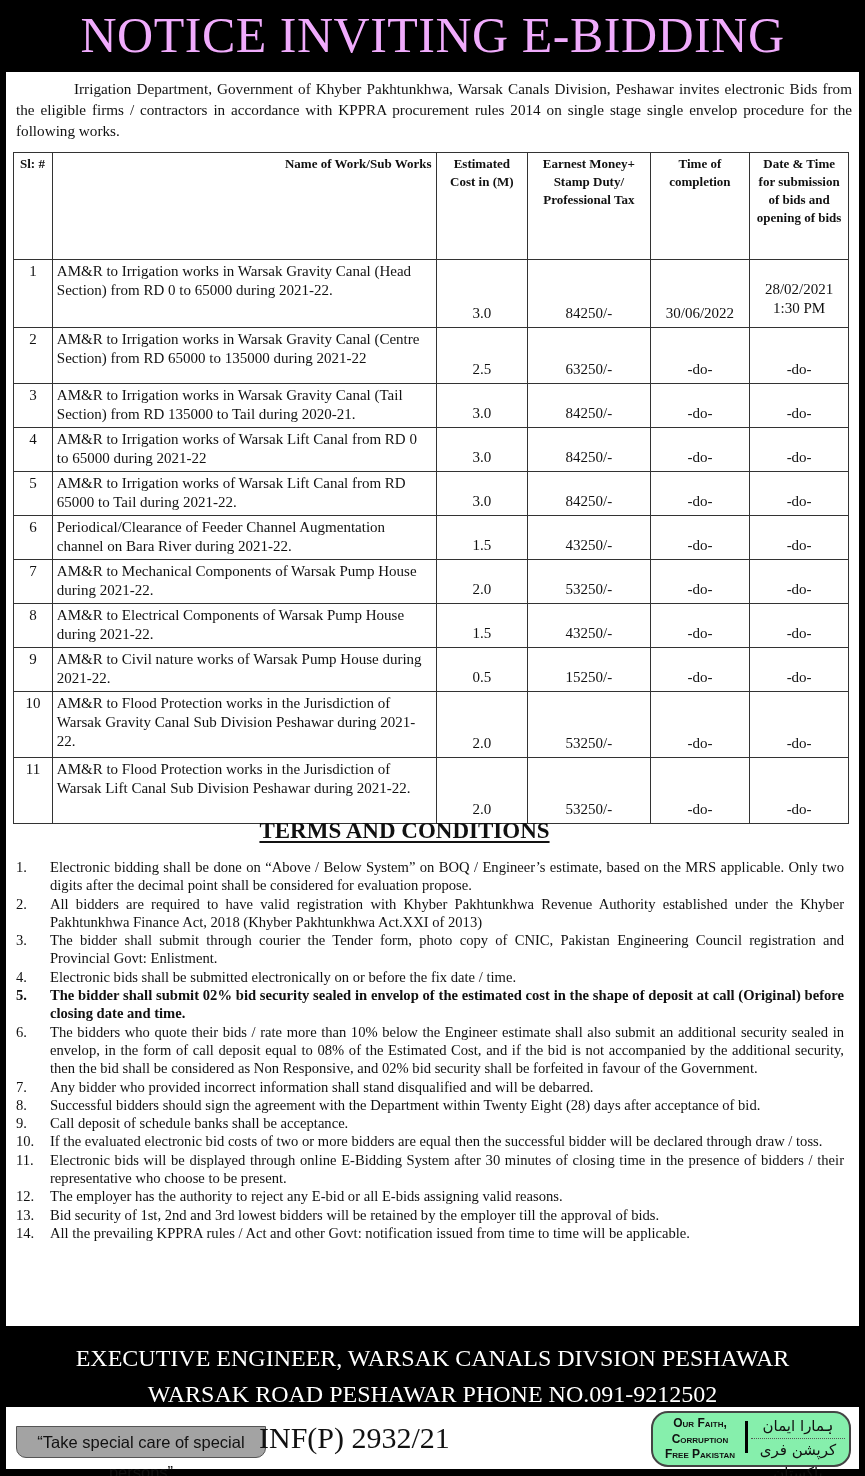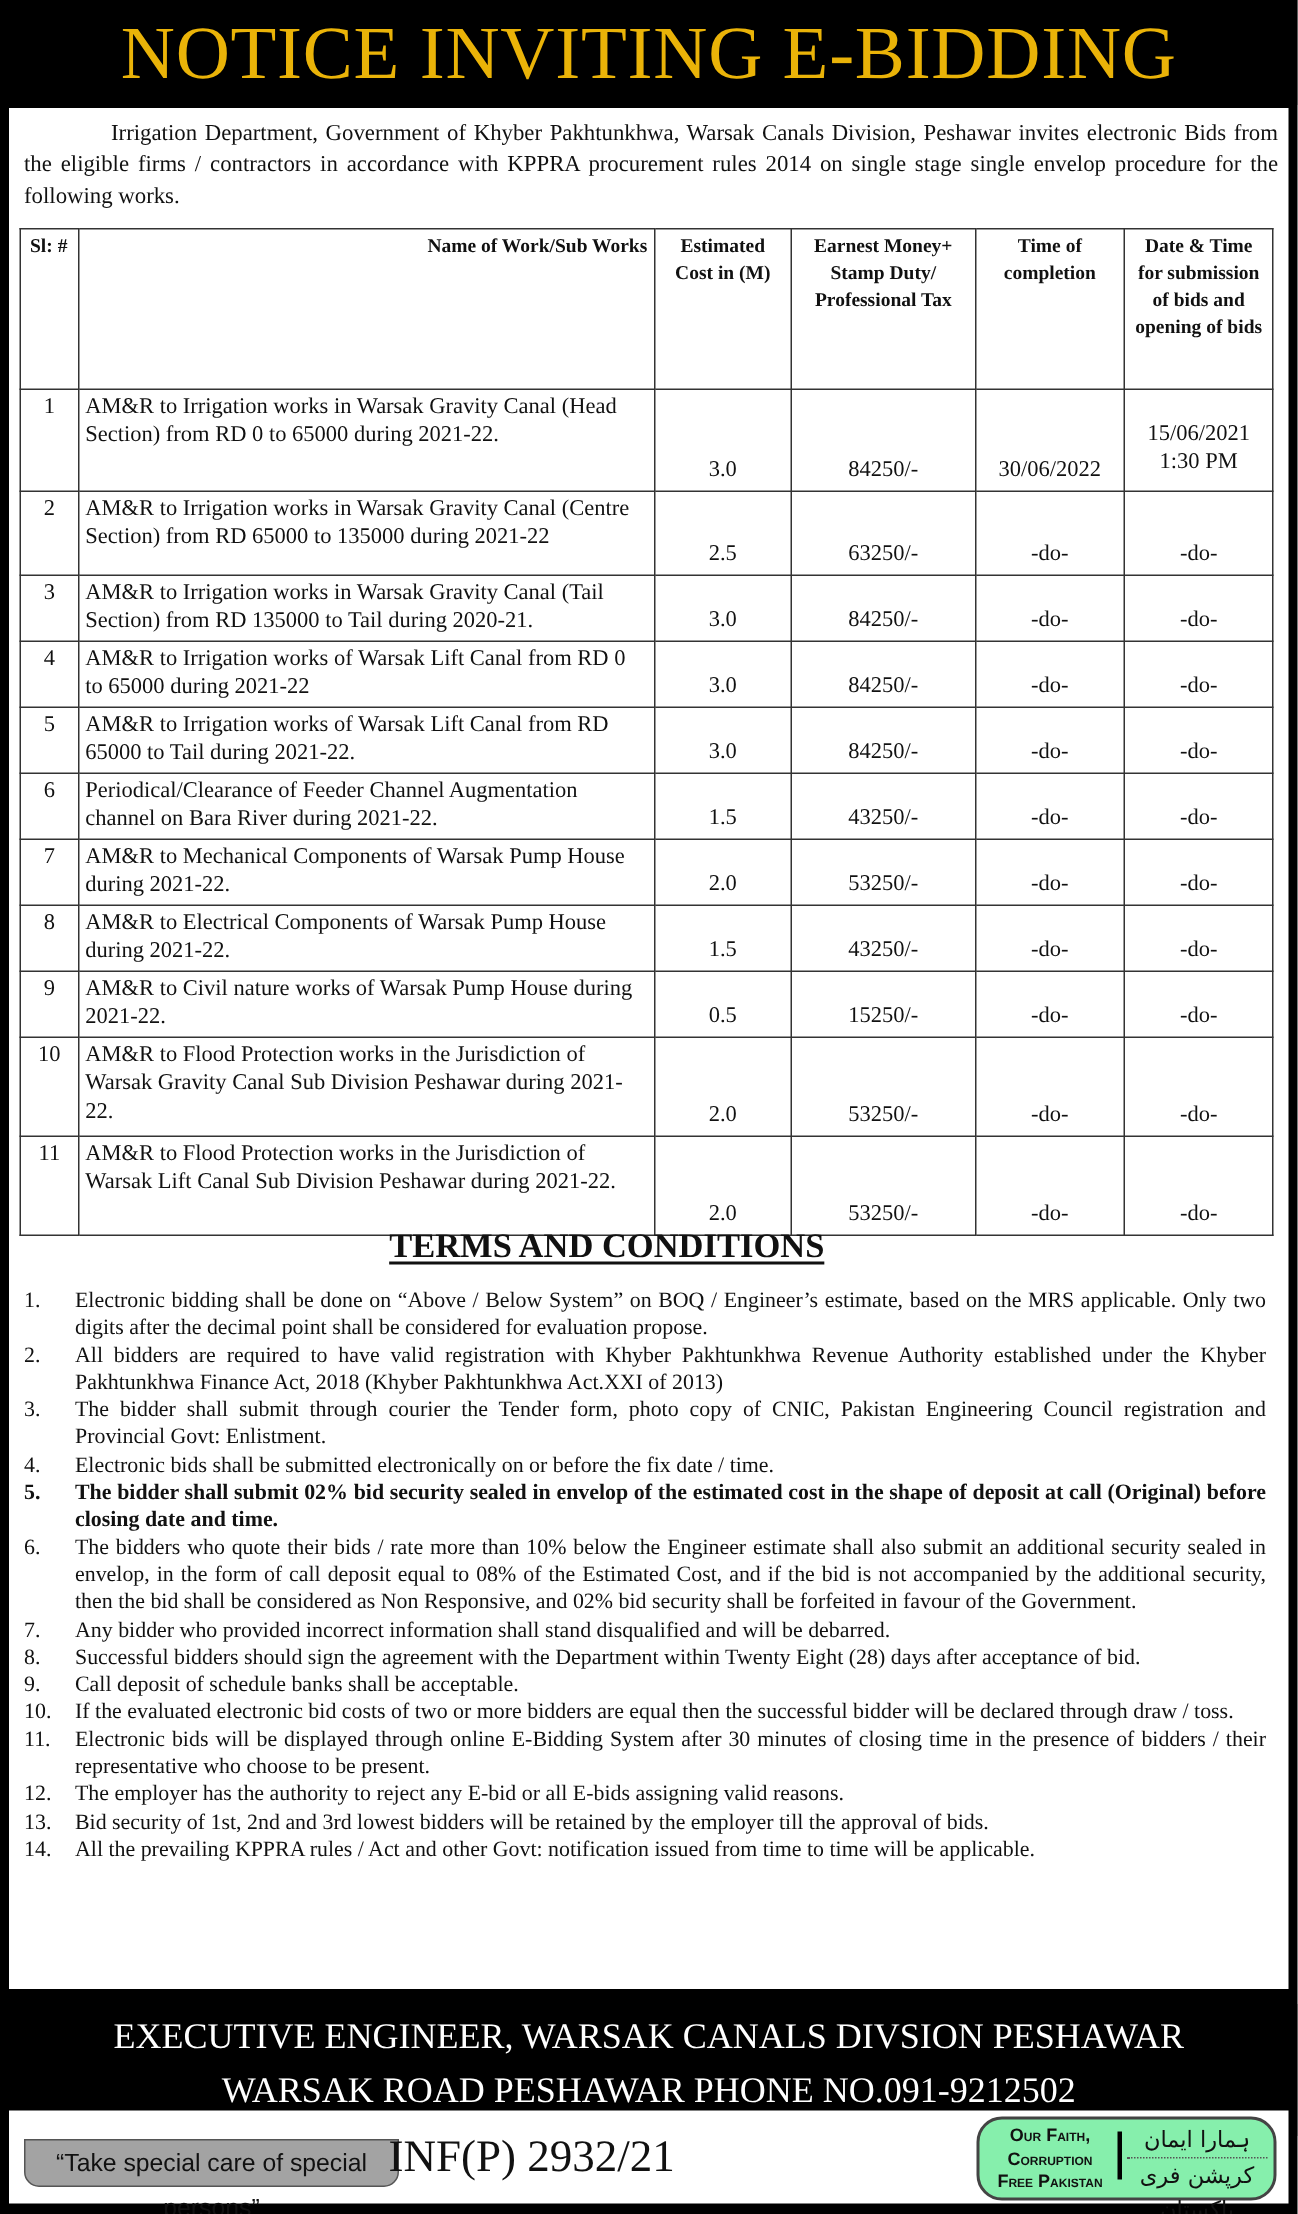--- a/index.html
+++ b/index.html
@@ -6,21 +6,21 @@
     body {
       width: 865px; height: 1476px;
       background: #000;
       font-family: "Liberation Serif", serif;
       color: #111;
       position: relative;
       overflow: hidden;
     }
     .header-bar {
       position: absolute; left: 0; top: 0; width: 865px; height: 70px;
-      background: #000; color: #eab308;
+      background: #000; color: #f0abfc;
       text-align: center;
       font-family: "Liberation Serif", serif;
       font-size: 50px; line-height: 70px;
       letter-spacing: 0.5px;
     }
     .paper {
       position: absolute; left: 6px; top: 72px; width: 853px; height: 1254px;
       background: #fff;
     }
     .intro {
@@ -126,21 +126,21 @@
       </tr>
     </thead>
     <tbody id="works-body">
         <tr style="height: 68px;">
           <td class="c-sl">1</td>
           <td class="c-name">AM&amp;R to Irrigation works in Warsak Gravity Canal (Head Section) from RD 0 to 65000 during 2021-22.</td>
           <td class="c-cost">3.0</td>
           <td class="c-em">84250/-</td>
           <td class="c-toc">30/06/2022</td>
           <td class="c-date" style="vertical-align: top; padding-top: 20px;">
-            <div>15/06/2021</div>
+            <div>28/02/2021</div>
             <div>1:30 PM</div>
           </td>
         </tr>
         <tr style="height: 56px;">
           <td class="c-sl">2</td>
           <td class="c-name">AM&amp;R to Irrigation works in Warsak Gravity Canal (Centre Section) from RD 65000 to 135000 during 2021-22</td>
           <td class="c-cost">2.5</td>
           <td class="c-em">63250/-</td>
           <td class="c-toc">-do-</td>
           <td class="c-date">-do-</td>
@@ -223,21 +223,21 @@
   <div class="terms-title">TERMS AND CONDITIONS</div>
   <ol class="terms" id="terms-list">
       <li><span class="num">1.</span><span>Electronic bidding shall be done on “Above / Below System” on BOQ / Engineer’s estimate, based on the MRS applicable. Only two digits after the decimal point shall be considered for evaluation propose.</span></li>
       <li><span class="num">2.</span><span>All bidders are required to have valid registration with Khyber Pakhtunkhwa Revenue Authority established under the Khyber Pakhtunkhwa Finance Act, 2018 (Khyber Pakhtunkhwa Act.XXI of 2013)</span></li>
       <li><span class="num">3.</span><span>The bidder shall submit through courier the Tender form, photo copy of CNIC, Pakistan Engineering Council registration and Provincial Govt: Enlistment.</span></li>
       <li><span class="num">4.</span><span>Electronic bids shall be submitted electronically on or before the fix date / time.</span></li>
       <li class="bold"><span class="num">5.</span><span>The bidder shall submit 02% bid security sealed in envelop of the estimated cost in the shape of deposit at call (Original) before closing date and time.</span></li>
       <li><span class="num">6.</span><span>The bidders who quote their bids / rate more than 10% below the Engineer estimate shall also submit an additional security sealed in envelop, in the form of call deposit equal to 08% of the Estimated Cost, and if the bid is not accompanied by the additional security, then the bid shall be considered as Non Responsive, and 02% bid security shall be forfeited in favour of the Government.</span></li>
       <li><span class="num">7.</span><span>Any bidder who provided incorrect information shall stand disqualified and will be debarred.</span></li>
       <li><span class="num">8.</span><span>Successful bidders should sign the agreement with the Department within Twenty Eight (28) days after acceptance of bid.</span></li>
-      <li><span class="num">9.</span><span>Call deposit of schedule banks shall be acceptable.</span></li>
+      <li><span class="num">9.</span><span>Call deposit of schedule banks shall be acceptance.</span></li>
       <li><span class="num">10.</span><span>If the evaluated electronic bid costs of two or more bidders are equal then the successful bidder will be declared through draw / toss.</span></li>
       <li><span class="num">11.</span><span>Electronic bids will be displayed through online E-Bidding System after 30 minutes of closing time in the presence of bidders / their representative who choose to be present.</span></li>
       <li><span class="num">12.</span><span>The employer has the authority to reject any E-bid or all E-bids assigning valid reasons.</span></li>
       <li><span class="num">13.</span><span>Bid security of 1st, 2nd and 3rd lowest bidders will be retained by the employer till the approval of bids.</span></li>
       <li><span class="num">14.</span><span>All the prevailing KPPRA rules / Act and other Govt: notification issued from time to time will be applicable.</span></li>
     </ol>
 </div>
 
 <div class="footer-bar">
   <div>EXECUTIVE ENGINEER, WARSAK CANALS DIVSION PESHAWAR</div>

